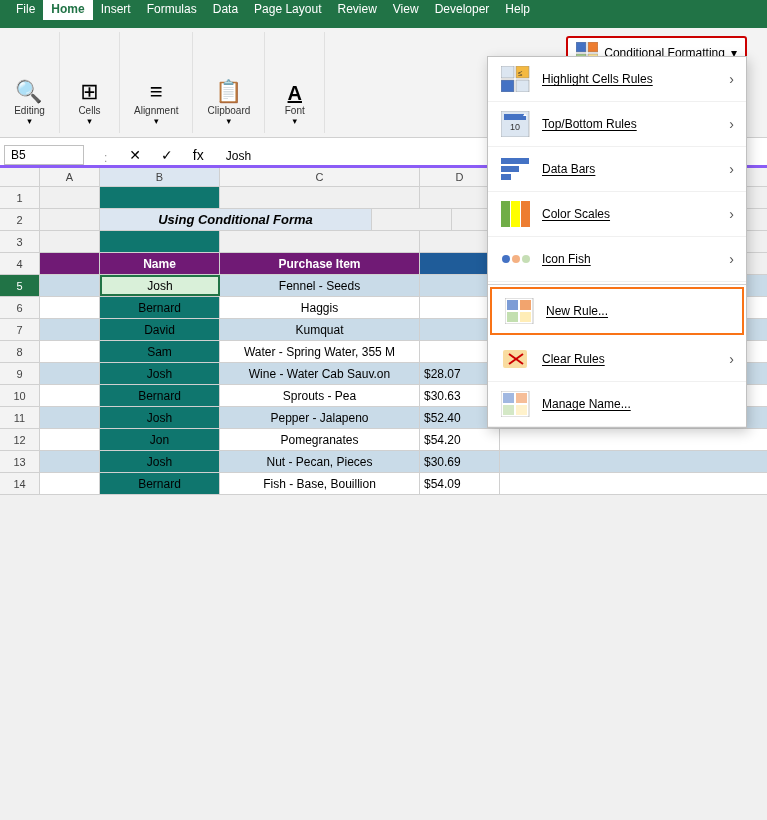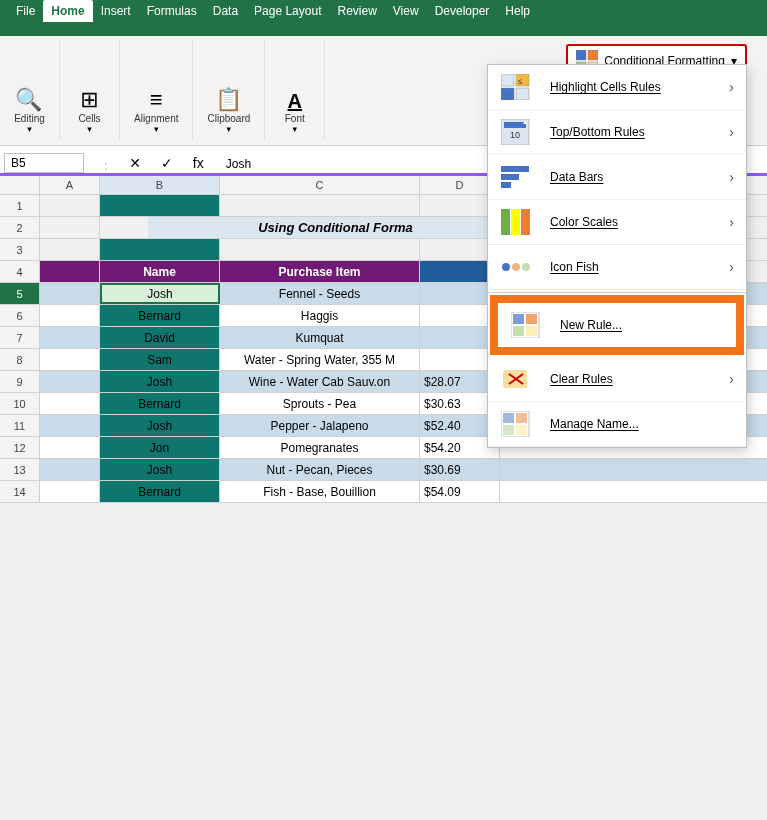--- a/index.html
+++ b/index.html
@@ -1,19 +1,19 @@
 <!DOCTYPE html>
 <html><head>
   <meta charset="utf-8">
   <style>
     * { box-sizing: border-box; margin: 0; padding: 0; }
     body { font-family: 'Segoe UI', Arial, sans-serif; font-size: 12px; background: #f0f0f0; width: 767px; height: 820px; overflow: hidden; }
 
     
-    .menubar { display: flex; align-items: flex-start; background: #217346; height: 36px; padding: 0 8px; }
+    .menubar { display: flex; align-items: flex-end; background: #217346; height: 28px; padding: 8px 8px; }
     .menubar-item { color: white; padding: 4px 8px; font-size: 12px; cursor: pointer; border-radius: 2px; }
     .home-tab { background: white; color: #217346; font-weight: 600; border-radius: 2px 2px 0 0; }
 
     
     .ribbon { background: #f3f3f3; border-bottom: 1px solid #d0d0d0; display: flex; align-items: stretch; padding: 4px 0; height: 110px; position: relative; }
     .ribbon-group { display: flex; flex-direction: column; align-items: center; padding: 4px 8px; border-right: 1px solid #e0e0e0; min-width: 60px; }
     .ribbon-group-items { display: flex; align-items: flex-end; gap: 4px; flex: 1; justify-content: center; }
     .ribbon-btn { display: flex; flex-direction: column; align-items: center; padding: 3px 6px; cursor: pointer; border-radius: 2px; min-width: 40px; }
     .ribbon-icon { font-size: 22px; line-height: 1; }
     .ribbon-label { font-size: 10px; color: #333; margin-top: 2px; }
@@ -40,24 +40,24 @@
     }
     .dropdown-item {
       display: flex; align-items: center; gap: 10px;
       padding: 8px 12px;
       cursor: pointer;
       font-size: 12px;
       border-bottom: 1px solid #f0f0f0;
       position: relative;
     }
     .dropdown-item .item-icon { width: 32px; height: 28px; flex-shrink: 0; display: flex; align-items: center; justify-content: center; }
-    .dropdown-item .item-label { flex: 1; text-decoration: underline; text-underline-offset: 2px; margin-left: 8px; }
+    .dropdown-item .item-label { flex: 1; text-decoration: underline; text-underline-offset: 2px; }
     .dropdown-item .item-arrow { color: #555; font-size: 14px; }
     .dropdown-divider { border-top: 1px solid #d0d0d0; margin: 2px 0; }
-    .new-rule-item { border: 8px solid #f97316; margin: 2px; }
+    .new-rule-item { border: 2px solid #f97316; margin: 2px; }
     .new-rule-item .item-icon { color: #217346; font-size: 18px; }
 
     
     .formula-bar { display: flex; align-items: flex-end; background: white; border-bottom: 3px solid #8b5cf6; height: 30px; padding: 0 4px; gap: 16px; }
     .cell-ref { width: 80px; border: 1px solid #c0c0c0; padding: 2px 6px; font-size: 12px; }
     .formula-sep { color: #999; padding: 0 4px; }
     .formula-input { flex: 1; border: none; outline: none; font-size: 12px; padding: 2px 4px; }
     .formula-bar-icon { font-size: 14px; cursor: pointer; padding: 2px; }
 
     
@@ -312,21 +312,21 @@
 
       <div class="grid-row">
         <div class="grid-cell col-a"></div>
         <div class="grid-cell col-b"></div>
         <div class="grid-cell col-c"></div>
         <div class="grid-cell" style="width:80px"></div>
       </div>
 
       <div class="grid-row">
         <div class="grid-cell col-a"></div>
-        <div class="grid-cell" style="width:376px; background:#dce6f1; font-style:italic; font-weight:bold; font-size:13px; justify-content:center;margin-left:48px;">Using Conditional Forma</div>
+        <div class="grid-cell" style="width:272px; background:#dce6f1; font-style:italic; font-weight:bold; font-size:13px; justify-content:center;">Using Conditional Forma</div>
         <div class="grid-cell" style="width:80px"></div>
       </div>
 
       <div class="grid-row">
         <div class="grid-cell col-a"></div>
         <div class="grid-cell col-b"></div>
         <div class="grid-cell col-c"></div>
         <div class="grid-cell" style="width:80px"></div>
       </div>
 

